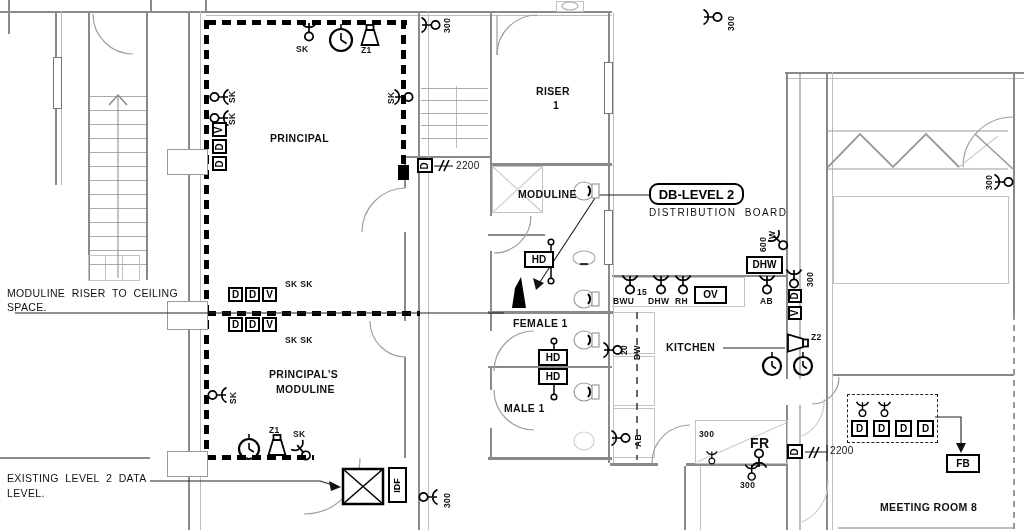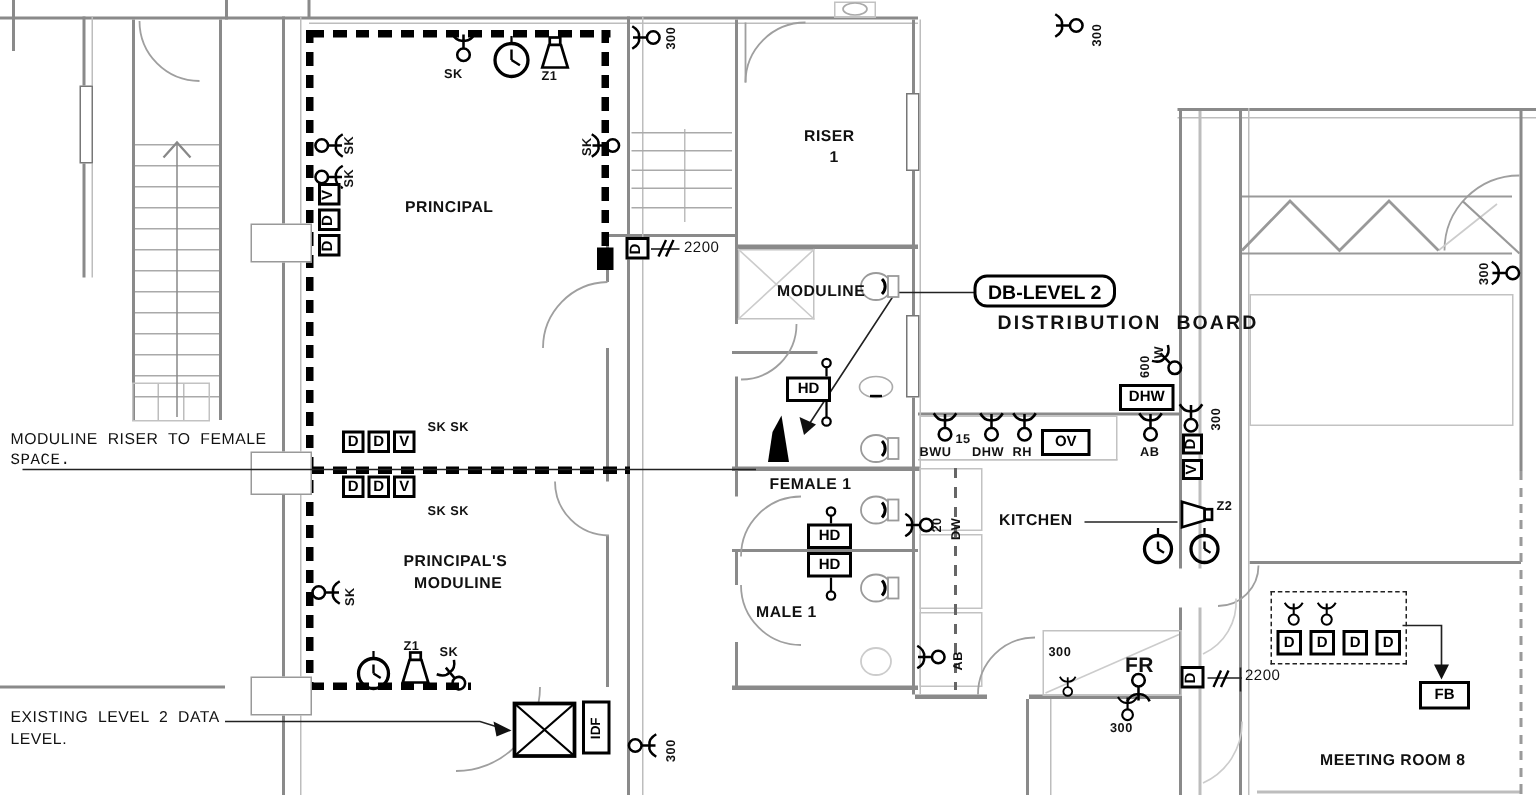--- a/index.html
+++ b/index.html
@@ -603,23 +603,23 @@
     <div class="t" style="position: absolute; left: 270px; top: 133px; font-size: 10.5px; font-weight: 700;">PRINCIPAL</div>
     <div class="t" style="position: absolute; left: 269px; top: 369px; font-size: 10.5px; font-weight: 700;">PRINCIPAL'S</div>
     <div class="t" style="position: absolute; left: 276px; top: 384px; font-size: 10.5px; font-weight: 700;">MODULINE</div>
     <div class="t" style="position: absolute; left: 536px; top: 86px; font-size: 10.5px; font-weight: 700;">RISER</div>
     <div class="t" style="position: absolute; left: 553px; top: 100px; font-size: 10.5px; font-weight: 700;">1</div>
     <div class="t" style="position: absolute; left: 518px; top: 189px; font-size: 10.5px; font-weight: 700;">MODULINE</div>
     <div class="t" style="position: absolute; left: 513px; top: 318px; font-size: 10.5px; font-weight: 700;">FEMALE 1</div>
     <div class="t" style="position: absolute; left: 504px; top: 403px; font-size: 10.5px; font-weight: 700;">MALE 1</div>
     <div class="t" style="position: absolute; left: 666px; top: 342px; font-size: 10.5px; font-weight: 700;">KITCHEN</div>
     <div class="t" style="position: absolute; left: 880px; top: 502px; font-size: 10.5px; font-weight: 700;">MEETING ROOM 8</div>
-    <div class="t" style="position: absolute; left: 649px; top: 208px; font-size: 13px; font-weight: 700; letter-spacing: 1.4px; margin-left: 16px;">DISTRIBUTION  BOARD</div>
-    <div class="t" style="position: absolute; left: 7px; top: 288px; font-size: 10.5px; font-weight: 500;">MODULINE  RISER  TO  FEMALE</div>
-    <div class="t" style="position: absolute; left: 7px; top: 302px; font-size: 10.5px; font-weight: 500; font-family: Liberation Mono, monospace;">SPACE.</div>
+    <div class="t" style="position: absolute; left: 649px; top: 208px; font-size: 10px; font-weight: 400; letter-spacing: 1.4px;">DISTRIBUTION  BOARD</div>
+    <div class="t" style="position: absolute; left: 7px; top: 288px; font-size: 10.5px; font-weight: 500;">MODULINE  RISER  TO  CEILING</div>
+    <div class="t" style="position: absolute; left: 7px; top: 302px; font-size: 10.5px; font-weight: 500;">SPACE.</div>
     <div class="t" style="position: absolute; left: 7px; top: 473px; font-size: 10.5px; font-weight: 500;">EXISTING  LEVEL  2  DATA</div>
     <div class="t" style="position: absolute; left: 7px; top: 488px; font-size: 10.5px; font-weight: 500;">LEVEL.</div>
     <div class="t" style="position: absolute; left: 296px; top: 45px; font-size: 8.5px; font-weight: 700;">SK</div>
     <div class="t rot" style="position: absolute; left: 228px; top: 103px; font-size: 8.5px; font-weight: 700;">SK</div>
     <div class="t rot" style="position: absolute; left: 228px; top: 125px; font-size: 8.5px; font-weight: 700;">SK</div>
     <div class="t rot" style="position: absolute; left: 387px; top: 104px; font-size: 8.5px; font-weight: 700;">SK</div>
     <div class="t rot" style="position: absolute; left: 229px; top: 404px; font-size: 8.5px; font-weight: 700;">SK</div>
     <div class="t" style="position: absolute; left: 293px; top: 430px; font-size: 8.5px; font-weight: 700;">SK</div>
     <div class="t" style="position: absolute; left: 285px; top: 280px; font-size: 8.5px; font-weight: 700;">SK SK</div>
     <div class="t" style="position: absolute; left: 285px; top: 336px; font-size: 8.5px; font-weight: 700;">SK SK</div>

